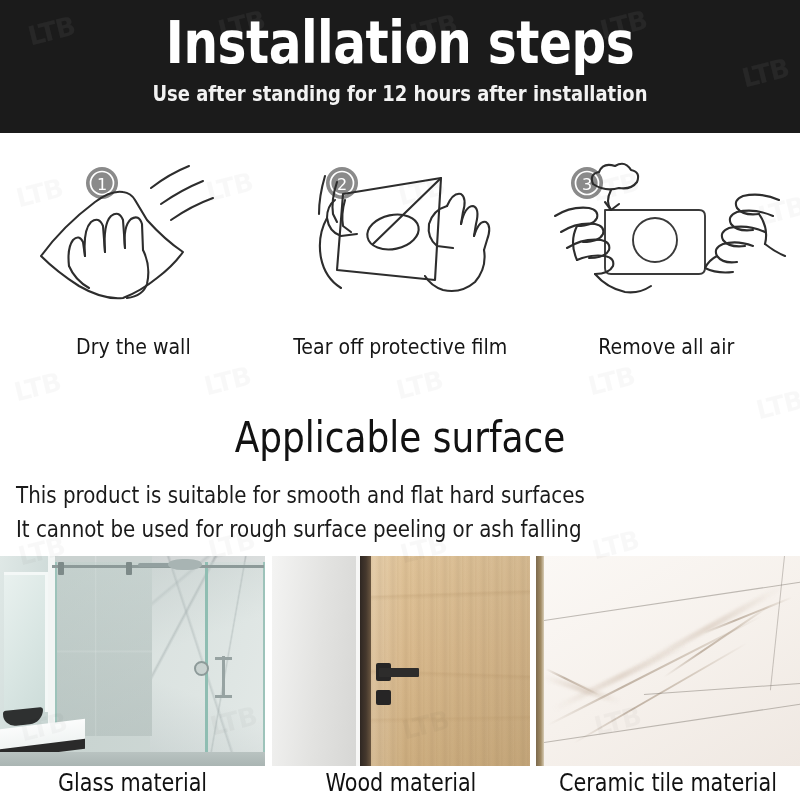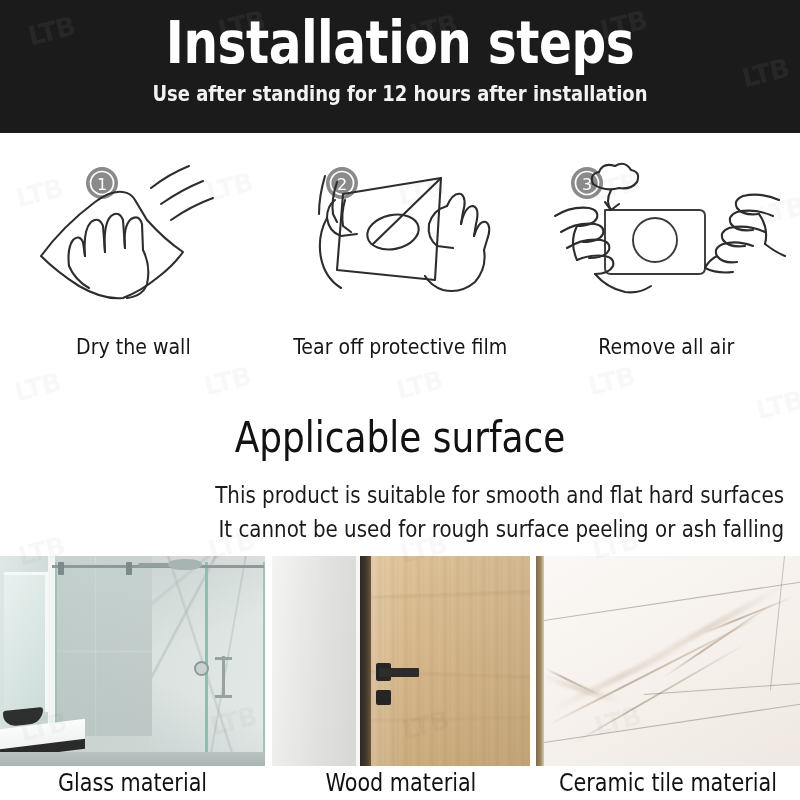--- a/index.html
+++ b/index.html
@@ -124,21 +124,21 @@
     font-size: 42px;
     font-weight: 400;
     color: #121212;
     line-height: 50px;
     transform: scaleX(0.95);
   }
   .section-lines {
     position: absolute;
     left: 0; top: 478px;
     width: 800px;
-    text-align: right;
+    text-align: left;
   }
   .section-line {
     font-family: "DejaVu Sans Condensed", "Liberation Sans Narrow", "Liberation Sans", sans-serif;
     font-size: 23px;
     font-weight: 400;
     color: #1a1a1a;
     line-height: 34px;
     transform: scaleX(0.96);
   }
 

